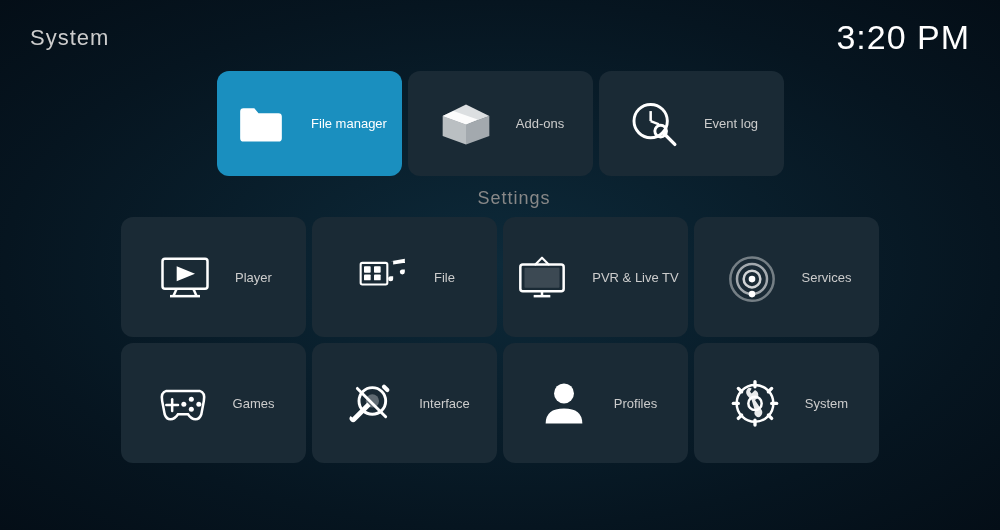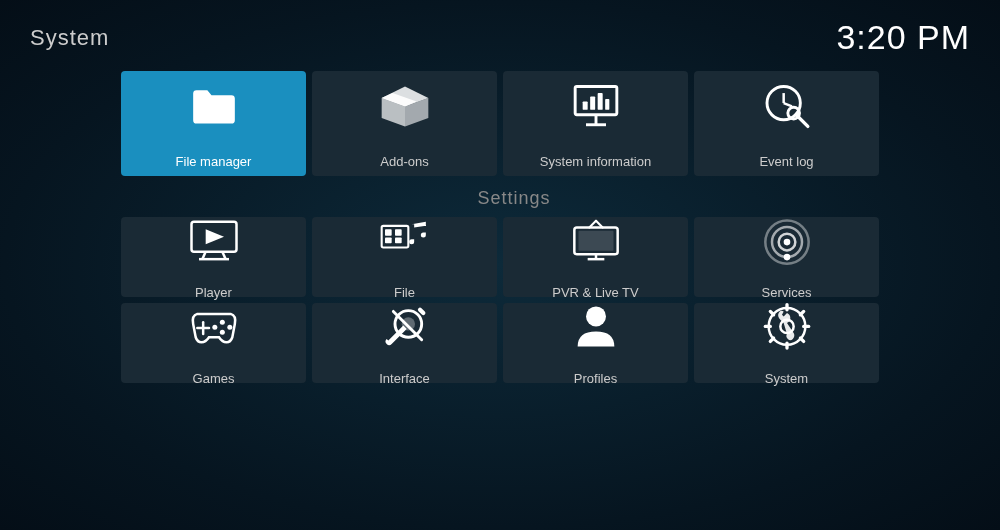--- a/index.html
+++ b/index.html
@@ -38,25 +38,25 @@
     .top-row {
       display: flex;
       justify-content: center;
       gap: 6px;
       padding: 0 30px;
       margin-top: 4px;
     }
 
     .tile {
       display: flex;
-      flex-direction: column;
+      flex-direction: row;
       align-items: center;
       justify-content: center;
       background: #1a2a35;
-      border-radius: 4px;
+      border-radius: 12px;
       cursor: pointer;
       transition: background 0.2s;
       gap: 20px;
     }
 
     .tile.active {
       background: #1a8fbf;
     }
 
     .top-tile {
@@ -99,21 +99,21 @@
     .grid-row {
       display: flex;
       justify-content: center;
       gap: 6px;
       padding: 0 30px;
       margin-bottom: 6px;
     }
 
     .grid-tile {
       width: 185px;
-      height: 80px;
+      height: 120px;
     }
 
     
     svg {
       fill: #ffffff;
     }
 
     .icon-area svg {
       width: 50px;
       height: 50px;
@@ -145,37 +145,20 @@
         <polygon points="30,4 58,18 30,28 2,18" opacity="0.85"></polygon>
         <polygon points="2,18 2,42 30,52 30,28" opacity="0.7"></polygon>
         <polygon points="58,18 58,42 30,52 30,28" opacity="0.6"></polygon>
 
         <polygon points="2,18 15,12 44,22 30,28" fill="#ffffff" opacity="0.9"></polygon>
       </svg>
     </div>
     <span class="tile-label">Add-ons</span>
   </div>
 
-  <div class="tile top-tile">
-    <div class="icon-area">
-      <svg viewBox="0 0 60 55" xmlns="http://www.w3.org/2000/svg">
-
-        <rect x="5" y="4" width="50" height="34" rx="2" fill="none" stroke="#ffffff" stroke-width="3.5"></rect>
-
-        <line x1="30" y1="38" x2="30" y2="50" stroke="#ffffff" stroke-width="3.5"></line>
-        <line x1="18" y1="50" x2="42" y2="50" stroke="#ffffff" stroke-width="3.5"></line>
-
-        <rect x="14" y="22" width="6" height="10" rx="1"></rect>
-        <rect x="23" y="16" width="6" height="16" rx="1"></rect>
-        <rect x="32" y="12" width="6" height="20" rx="1"></rect>
-        <rect x="41" y="19" width="5" height="13" rx="1"></rect>
-      </svg>
-    </div>
-    <span class="tile-label">System information</span>
-  </div>
 
   <div class="tile top-tile">
     <div class="icon-area">
       <svg viewBox="0 0 60 55" xmlns="http://www.w3.org/2000/svg">
 
         <circle cx="26" cy="24" r="20" fill="none" stroke="#ffffff" stroke-width="3.5"></circle>
         <line x1="26" y1="12" x2="26" y2="24" stroke="#ffffff" stroke-width="3"></line>
         <line x1="26" y1="24" x2="36" y2="28" stroke="#ffffff" stroke-width="3"></line>
 
         <line x1="41" y1="38" x2="55" y2="52" stroke="#ffffff" stroke-width="4" stroke-linecap="round"></line>

